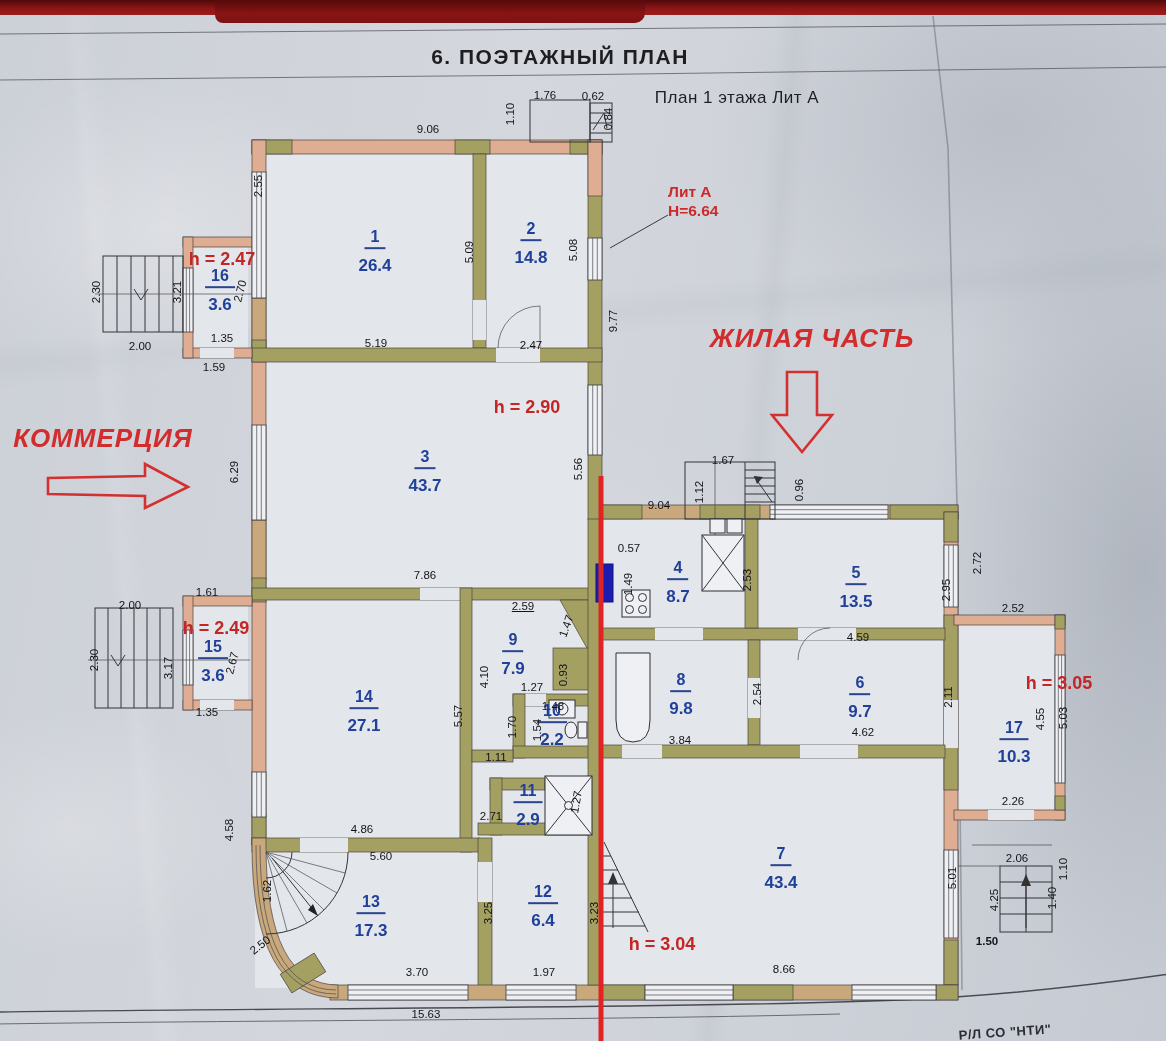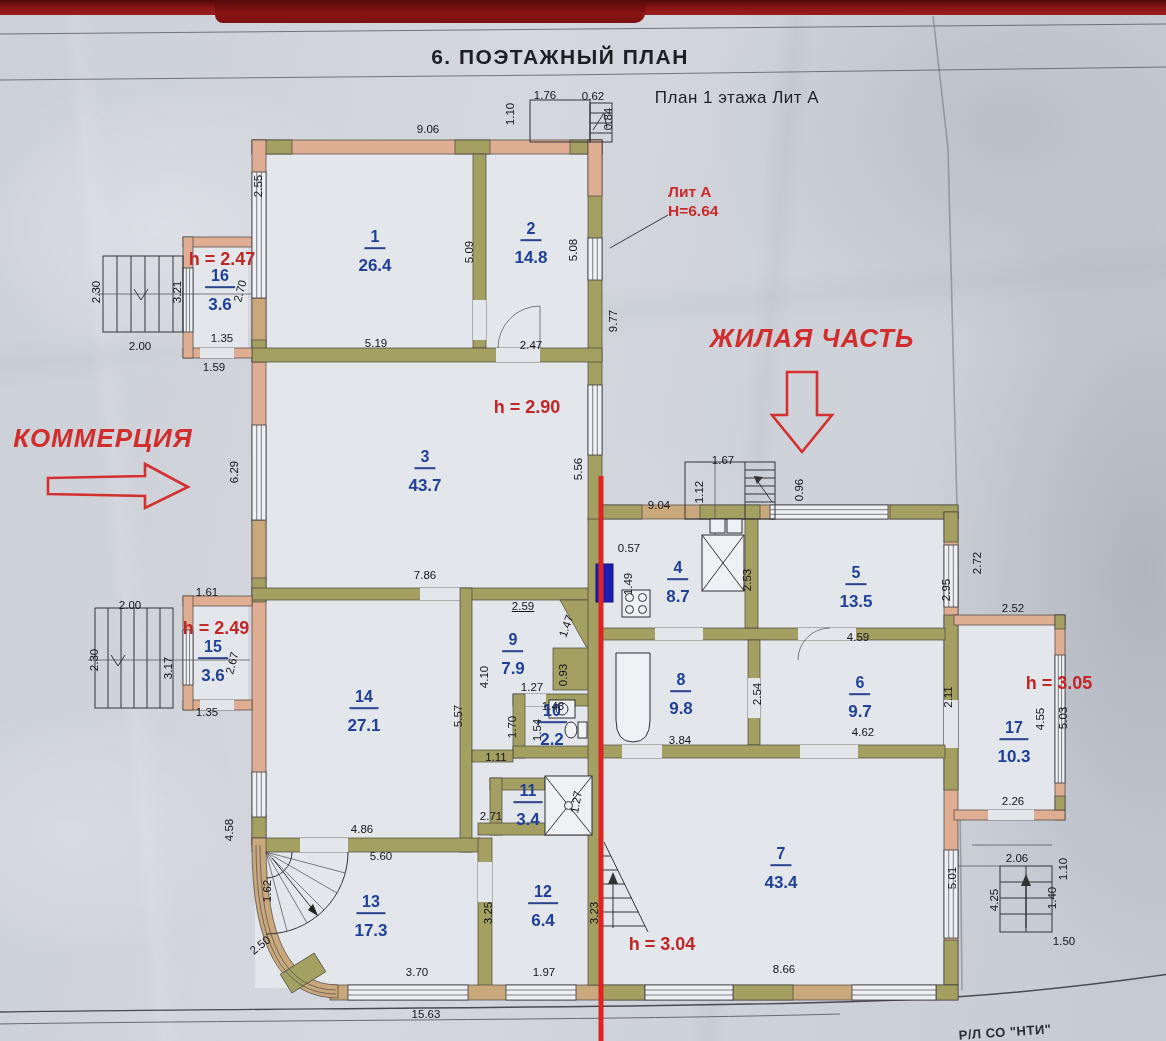--- a/index.html
+++ b/index.html
@@ -357,21 +357,21 @@
       <div class="rl" style="left: 375px; top: 252px;"><span class="n">1</span><span class="a">26.4</span></div>
       <div class="rl" style="left: 531px; top: 244px;"><span class="n">2</span><span class="a">14.8</span></div>
       <div class="rl" style="left: 425px; top: 472px;"><span class="n">3</span><span class="a">43.7</span></div>
       <div class="rl" style="left: 678px; top: 583px;"><span class="n">4</span><span class="a">8.7</span></div>
       <div class="rl" style="left: 856px; top: 588px;"><span class="n">5</span><span class="a">13.5</span></div>
       <div class="rl" style="left: 860px; top: 698px;"><span class="n">6</span><span class="a">9.7</span></div>
       <div class="rl" style="left: 781px; top: 869px;"><span class="n">7</span><span class="a">43.4</span></div>
       <div class="rl" style="left: 681px; top: 695px;"><span class="n">8</span><span class="a">9.8</span></div>
       <div class="rl" style="left: 513px; top: 655px;"><span class="n">9</span><span class="a">7.9</span></div>
       <div class="rl" style="left: 552px; top: 726px;"><span class="n">10</span><span class="a">2.2</span></div>
-      <div class="rl" style="left: 528px; top: 806px;"><span class="n">11</span><span class="a">3.4</span></div>
+      <div class="rl" style="left: 528px; top: 806px;"><span class="n">11</span><span class="a">2.9</span></div>
       <div class="rl" style="left: 543px; top: 907px;"><span class="n">12</span><span class="a">6.4</span></div>
       <div class="rl" style="left: 371px; top: 917px;"><span class="n">13</span><span class="a">17.3</span></div>
       <div class="rl" style="left: 364px; top: 712px;"><span class="n">14</span><span class="a">27.1</span></div>
       <div class="rl" style="left: 213px; top: 662px;"><span class="n">15</span><span class="a">3.6</span></div>
       <div class="rl" style="left: 220px; top: 291px;"><span class="n">16</span><span class="a">3.6</span></div>
       <div class="rl" style="left: 1014px; top: 715px; margin-top: 28px;"><span class="n">17</span><span class="a">10.3</span></div>
       <div class="hnote" style="left: 222px; top: 259px;">h = 2.47</div>
       <div class="hnote" style="left: 527px; top: 407px;">h = 2.90</div>
       <div class="hnote" style="left: 216px; top: 628px;">h = 2.49</div>
       <div class="hnote" style="left: 1014px; top: 683px; margin-left: 45px;">h = 3.05</div>
@@ -440,16 +440,16 @@
       <div class="dim" style="left: 488px; top: 913px; transform: translate(-50%, -50%) rotate(-90deg);">3.25</div>
       <div class="dim" style="left: 594px; top: 913px; transform: translate(-50%, -50%) rotate(-90deg);">3.23</div>
       <div class="dim" style="left: 417px; top: 972px;">3.70</div>
       <div class="dim" style="left: 544px; top: 972px;">1.97</div>
       <div class="dim" style="left: 784px; top: 969px;">8.66</div>
       <div class="dim" style="left: 952px; top: 878px; transform: translate(-50%, -50%) rotate(-90deg);">5.01</div>
       <div class="dim" style="left: 1017px; top: 858px;">2.06</div>
       <div class="dim" style="left: 1063px; top: 869px; transform: translate(-50%, -50%) rotate(-90deg);">1.10</div>
       <div class="dim" style="left: 1052px; top: 898px; transform: translate(-50%, -50%) rotate(-90deg);">1.40</div>
       <div class="dim" style="left: 994px; top: 900px; transform: translate(-50%, -50%) rotate(-90deg);">4.25</div>
-      <div class="dim" style="left: 1064px; top: 941px;">1.50</div>
+      <div class="dim" style="left: 987px; top: 941px; font-weight: bold;">1.50</div>
       <div class="dim" style="left: 426px; top: 1014px;">15.63</div>
     </div>
 </div>
 
 </body></html>

